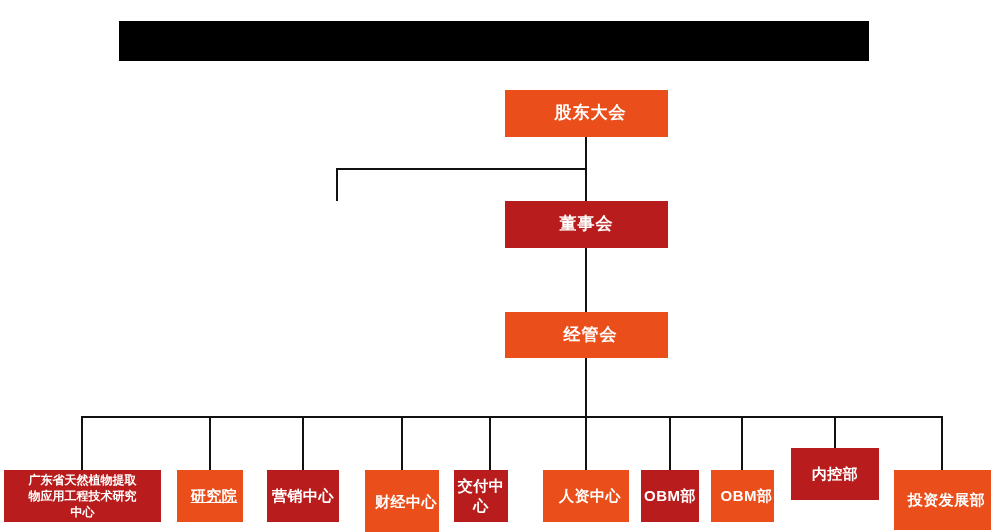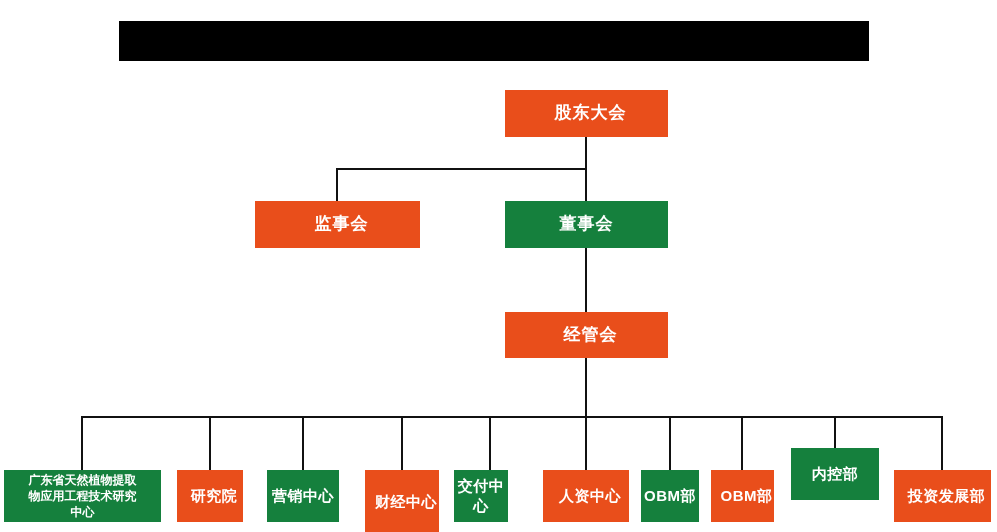--- a/index.html
+++ b/index.html
@@ -24,44 +24,44 @@
     justify-content: center;
     text-align: center;
     color: #ffffff;
     font-weight: bold;
     font-size: 17px;
     letter-spacing: 1px;
     box-sizing: border-box;
     line-height: 1.35;
   }
   .primary   { background: #E94E1B; padding-left: 8px; }
-  .secondary { background: #15803d; }
+  .secondary { background: #b91c1c; }
   .dept { font-size: 15px; letter-spacing: 0.5px; }
   .dept-small { font-size: 12px; letter-spacing: 0; padding: 0 20px; }
   .vline, .hline { position: absolute; background: #111111; }
   .vline { width: 2px; }
   .hline { height: 2px; }
 
   
   .b-shareholders { left: 505px; top: 90px;  width: 163px; height: 47px; }
   .b-supervisory  { left: 255px; top: 201px; width: 165px; height: 47px; }
   .b-directors    { left: 505px; top: 201px; width: 163px; height: 47px; }
   .b-management   { left: 505px; top: 312px; width: 163px; height: 46px; }
 
   
   .b-d0 { left: 4px;   top: 470px; width: 157px; height: 52px; }
-  .b-d1 { left: 177px; top: 470px; width: 66px;  height: 52px; }
+  .b-d1 { left: 177px; top: 470px; width: 66px;  height: 52px; text-decoration: underline; }
   .b-d2 { left: 267px; top: 470px; width: 72px;  height: 52px; }
   .b-d3 { left: 365px; top: 470px; width: 74px;  height: 64px; }
   .b-d4 { left: 454px; top: 470px; width: 54px;  height: 52px; }
   .b-d5 { left: 543px; top: 470px; width: 86px;  height: 52px; }
   .b-d6 { left: 641px; top: 470px; width: 58px;  height: 52px; }
   .b-d7 { left: 711px; top: 470px; width: 63px;  height: 52px; }
   .b-d8 { left: 791px; top: 448px; width: 88px;  height: 52px; }
-  .b-d9 { left: 894px; top: 470px; width: 97px;  height: 52px; }
+  .b-d9 { left: 894px; top: 470px; width: 97px;  height: 60px; }
 
   
   .l-stem1   { left: 585px; top: 137px; height: 31px; }  
   .l-branch  { left: 336px; top: 168px; width: 251px; }  
   .l-sup     { left: 336px; top: 168px; height: 33px; }
   .l-dir     { left: 585px; top: 168px; height: 33px; }
   .l-stem2   { left: 585px; top: 248px; height: 64px; }  
   .l-stem3   { left: 585px; top: 358px; height: 58px; }  
   .l-bus     { left: 81px;  top: 416px; width: 862px; }  
   .l-p0 { left: 81px;  top: 416px; height: 54px; }
@@ -95,21 +95,20 @@
   <div class="vline l-p3"></div>
   <div class="vline l-p4"></div>
   <div class="vline l-p5"></div>
   <div class="vline l-p6"></div>
   <div class="vline l-p7"></div>
   <div class="vline l-p8"></div>
   <div class="vline l-p9"></div>
 
   <div class="box primary b-shareholders">股东大会</div>
 
-  <div class="box primary b-supervisory">监事会</div>
 
   <div class="box secondary b-directors">董事会</div>
 
   <div class="box primary b-management">经管会</div>
 
   <div class="box secondary dept dept-small b-d0">广东省天然植物提取物应用工程技术研究中心</div>
 
   <div class="box primary dept b-d1">研究院</div>
 
   <div class="box secondary dept b-d2">营销中心</div>

